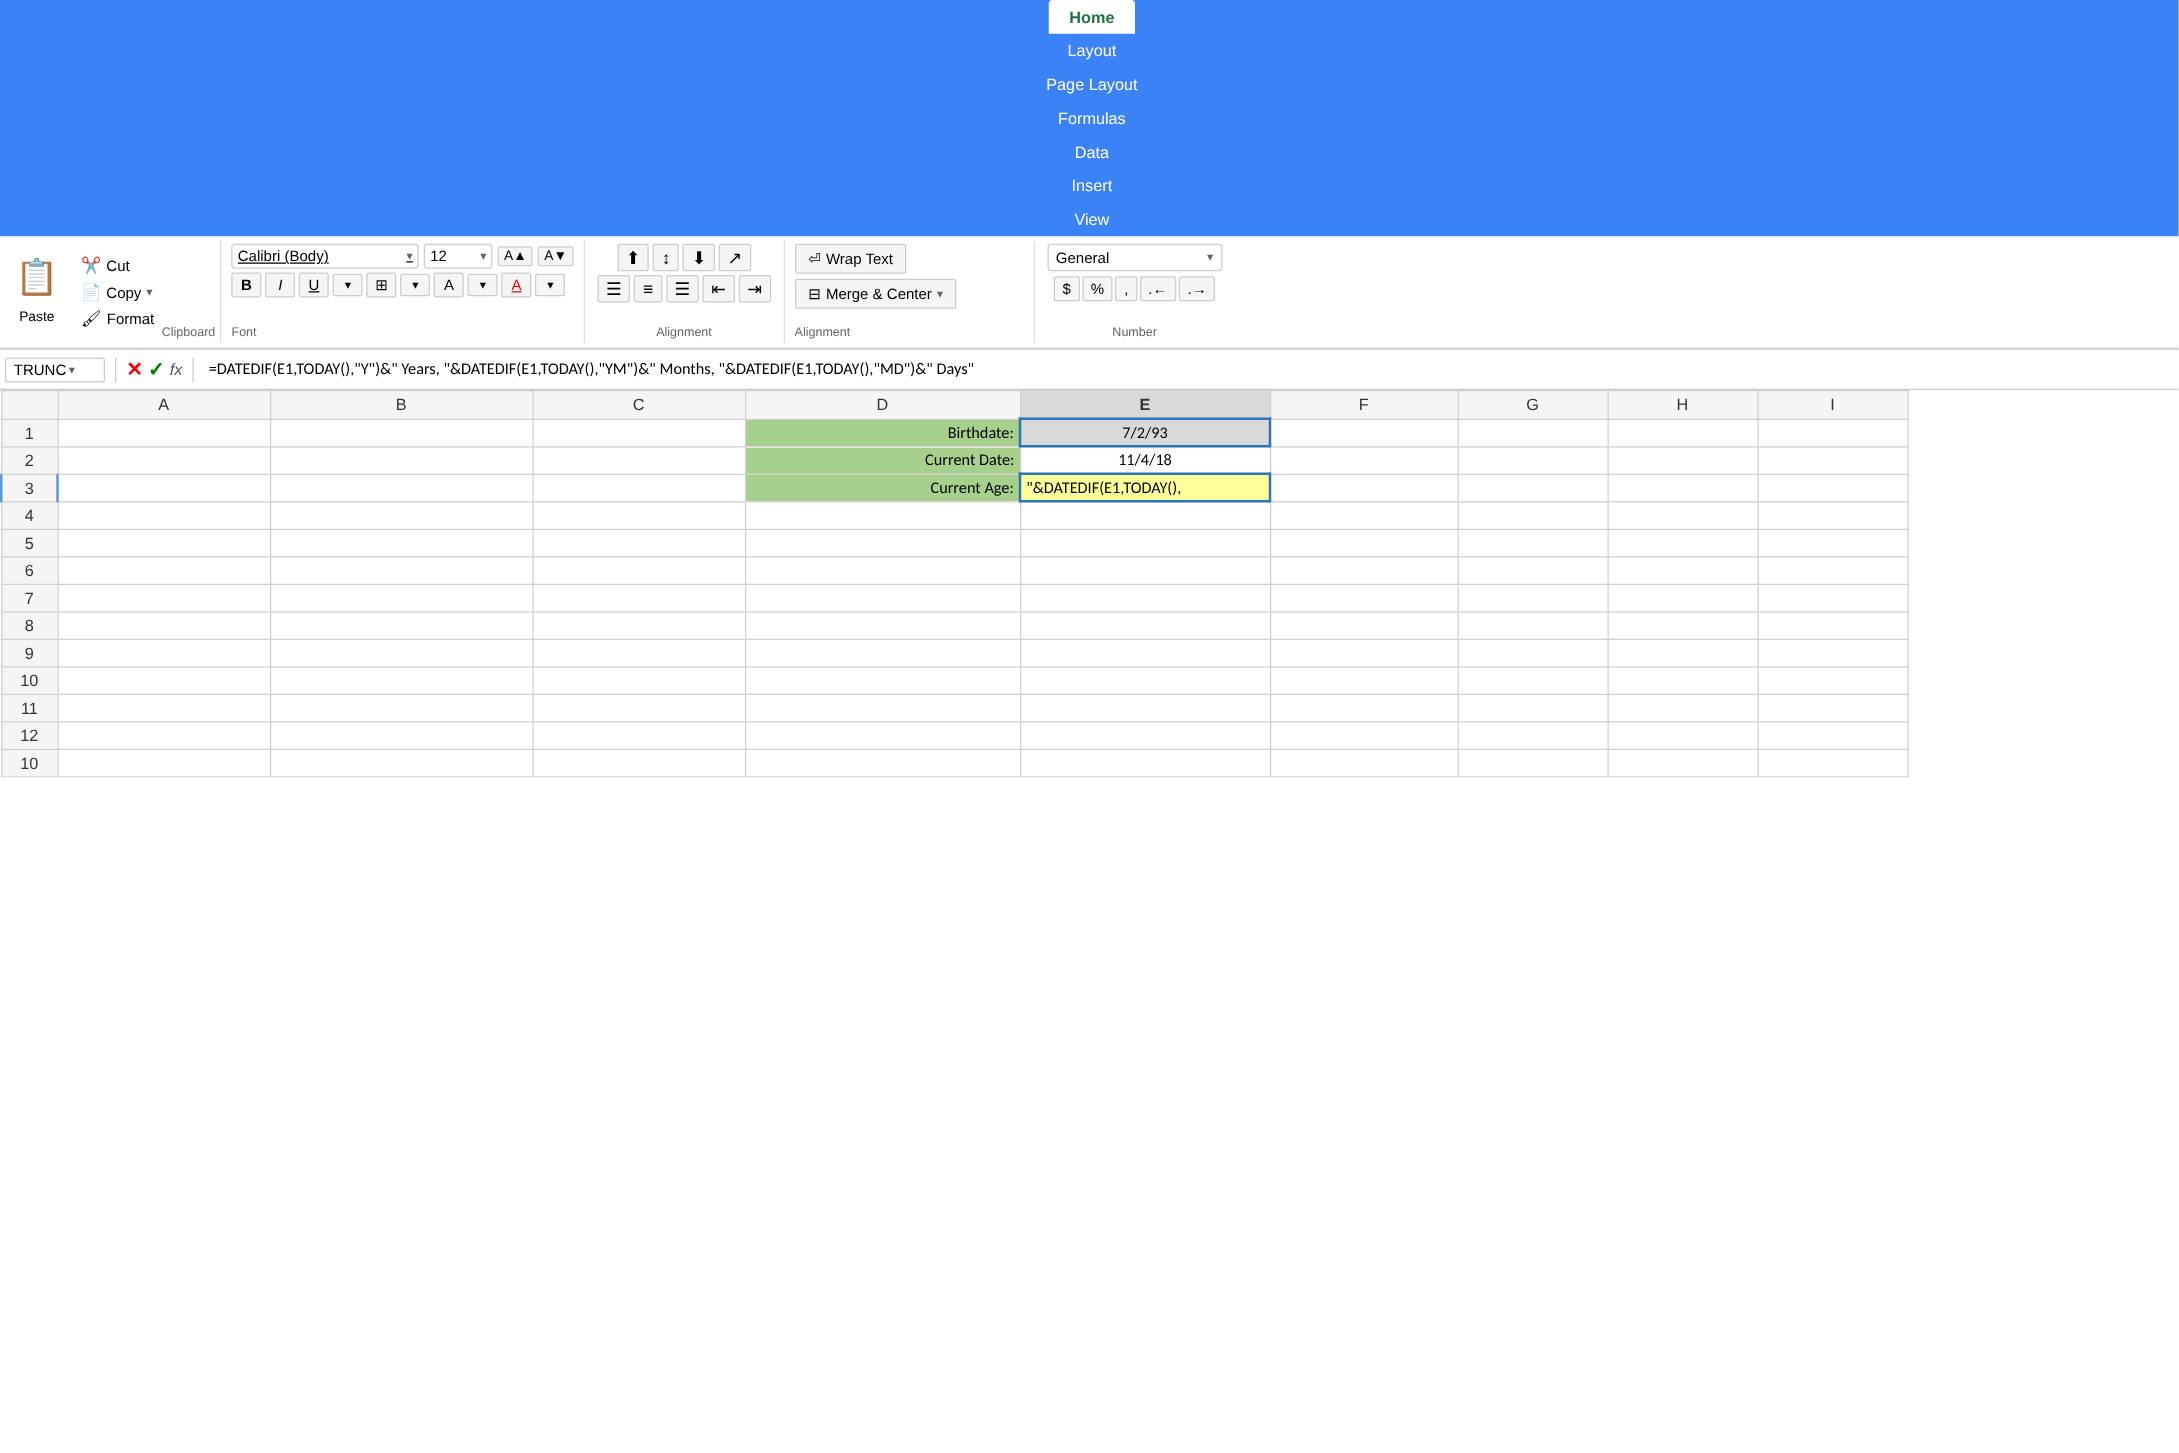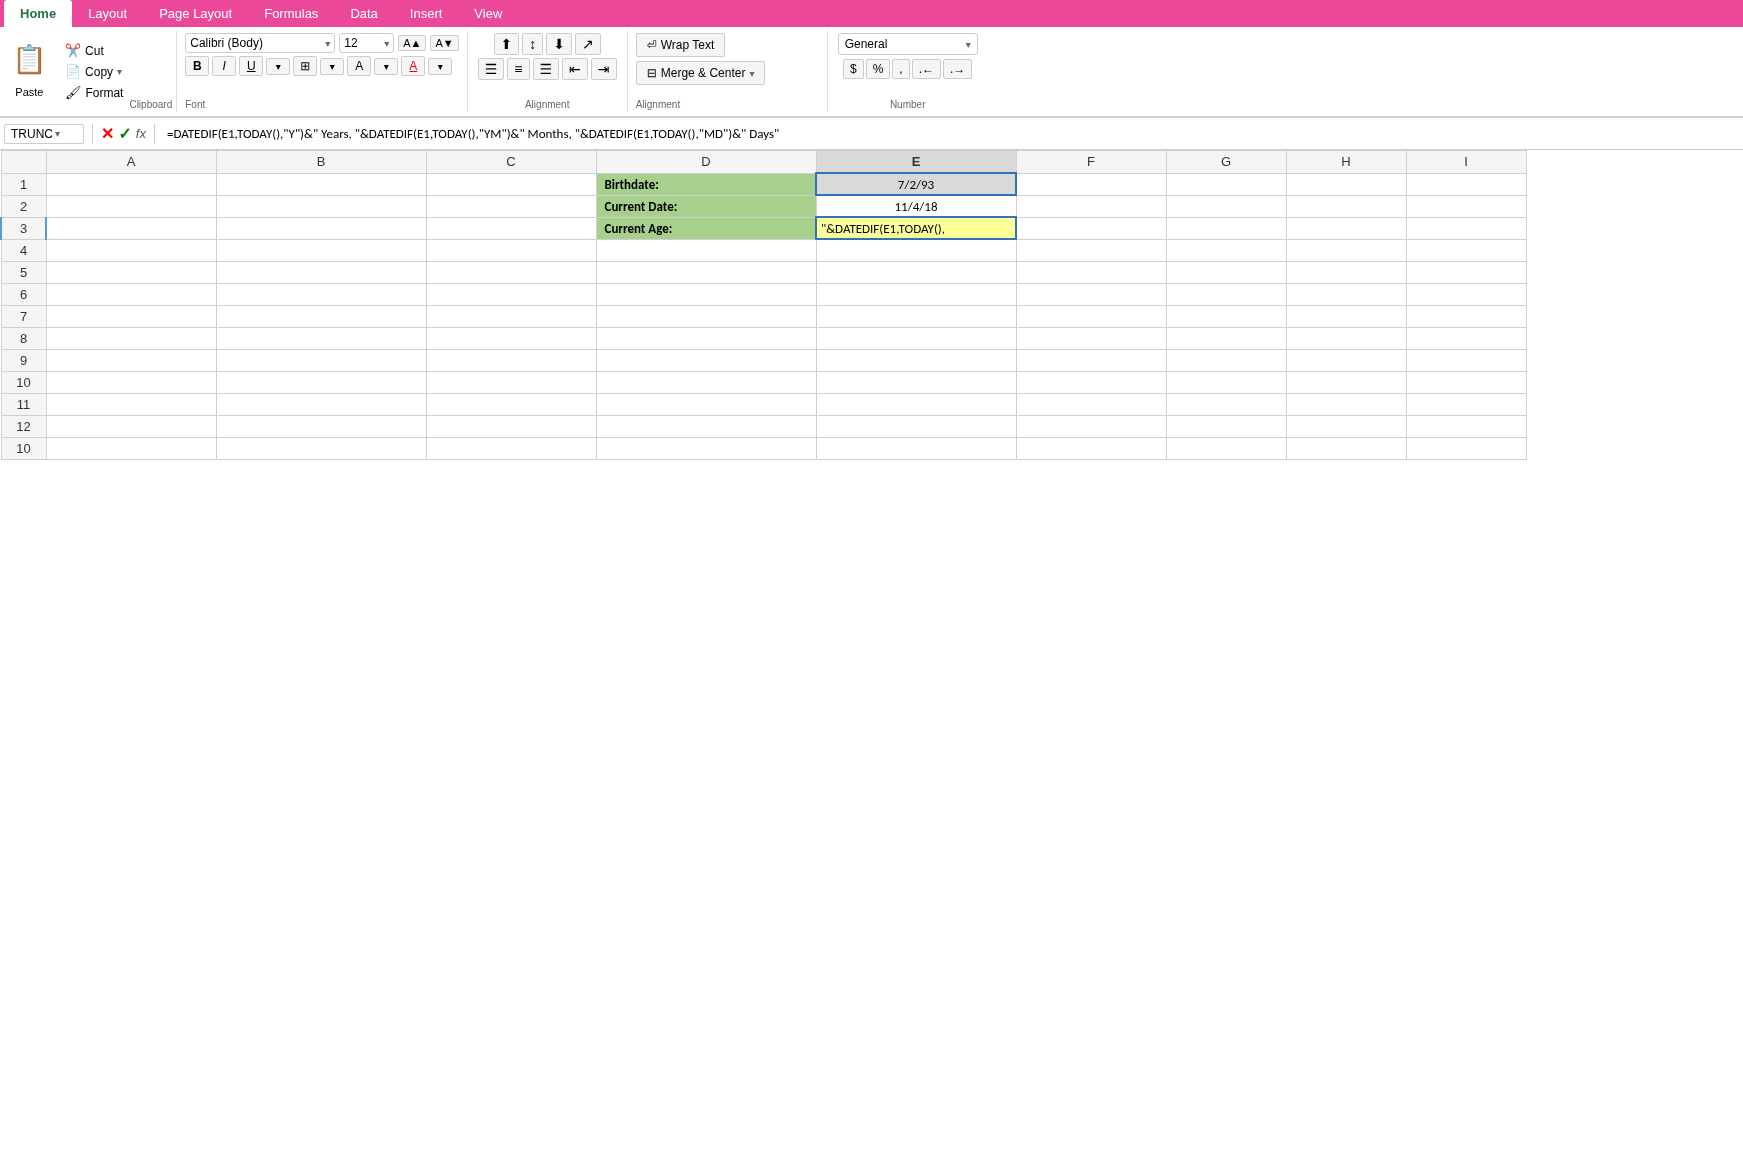--- a/index.html
+++ b/index.html
@@ -1,41 +1,41 @@
 <!DOCTYPE html>
 <html><head>
   <meta charset="utf-8">
   <style>
     * { box-sizing: border-box; margin: 0; padding: 0; }
     body { font-family: 'Segoe UI', Arial, sans-serif; font-size: 13px; background: #fff; overflow: hidden; }
 
     
     .ribbon { background: #fff; border-bottom: 1px solid #d0d0d0; }
-    .tabs-bar { background: #ec4899; display: flex; align-items: flex-start; padding-left: 4px; }
+    .tabs-bar { background: #3b82f6; display: flex; align-items: center; padding-left: 4px; flex-direction: column; }
     .tab { color: #fff; padding: 6px 16px; font-size: 13px; cursor: pointer; border-radius: 3px 3px 0 0; }
     .tab.active { background: #fff; color: #217346; font-weight: 600; }
 
     .ribbon-content { display: flex; align-items: stretch; padding: 4px 6px 4px 0; min-height: 90px; border-bottom: 1px solid #d0d0d0; }
     .ribbon-group { display: flex; flex-direction: column; align-items: center; justify-content: flex-start; padding: 2px 8px; border-right: 1px solid #ddd; }
     .ribbon-group:last-child { border-right: none; }
     .ribbon-group-label { font-size: 10px; color: #666; margin-top: auto; padding-top: 4px; }
 
     
     .clipboard-group { flex-direction: row; align-items: stretch; padding: 2px 4px; }
     .paste-btn { display: flex; flex-direction: column; align-items: center; justify-content: center; padding: 4px 8px; cursor: pointer; border-radius: 3px; min-width: 50px; }
     .paste-icon { font-size: 28px; line-height: 1; }
     .paste-label { font-size: 11px; margin-top: 12px; }
     .clipboard-side { display: flex; flex-direction: column; justify-content: center; gap: 2px; padding-left: 4px; }
     .clip-item { display: flex; align-items: center; gap: 4px; padding: 2px 6px; cursor: pointer; border-radius: 2px; font-size: 12px; }
     .clip-icon { font-size: 13px; }
 
     
     .font-group { min-width: 220px; align-items: flex-start; }
     .font-row { display: flex; align-items: center; gap: 4px; width: 100%; margin-bottom: 3px; }
-    .font-select { border: 1px solid #ccc; border-radius: 3px; padding: 2px 4px; font-size: 12px; width: 150px; display: flex; align-items: center; justify-content: space-between; cursor: pointer; background: #fff; }
+    .font-select { border: 1px solid #ccc; border-radius: 3px; padding: 2px 4px; font-size: 12px; width: 150px; display: flex; align-items: center; justify-content: space-between; cursor: pointer; background: #fff; text-decoration: underline; }
     .font-size-select { border: 1px solid #ccc; border-radius: 3px; padding: 2px 4px; font-size: 12px; width: 55px; display: flex; align-items: center; justify-content: space-between; cursor: pointer; background: #fff; }
     .size-btn { border: 1px solid #ccc; background: #f5f5f5; border-radius: 2px; padding: 1px 4px; cursor: pointer; font-size: 11px; }
     .font-style-row { display: flex; align-items: center; gap: 3px; }
     .fmt-btn { border: 1px solid #ccc; background: #f5f5f5; border-radius: 2px; padding: 2px 6px; cursor: pointer; font-size: 12px; min-width: 24px; text-align: center; }
 
     
     .align-group { min-width: 160px; }
     .align-row { display: flex; gap: 3px; margin-bottom: 3px; }
     .align-btn { border: 1px solid #ccc; background: #f5f5f5; border-radius: 2px; padding: 2px 6px; cursor: pointer; font-size: 14px; }
 
@@ -62,21 +62,21 @@
     .formula-input { flex: 1; border: none; font-size: 13px; padding: 2px 4px; outline: none; font-family: Calibri, Arial, sans-serif; }
 
     
     .spreadsheet { display: flex; flex-direction: column; flex: 1; overflow: hidden; }
     .sheet-table-wrapper { overflow: auto; flex: 1; }
     .sheet-table { border-collapse: collapse; table-layout: fixed; }
     .sheet-table th, .sheet-table td { border: 1px solid #d0d0d0; font-size: 13px; }
     .col-header { background: #f5f5f5; color: #333; text-align: center; font-weight: normal; font-size: 12px; padding: 3px 0; user-select: none; }
     .row-header { background: #f5f5f5; color: #333; text-align: center; font-weight: normal; font-size: 12px; padding: 3px 6px; width: 45px; user-select: none; }
     .cell { padding: 2px 4px; white-space: nowrap; overflow: hidden; height: 22px; font-size: 13px; font-family: Calibri, Arial, sans-serif; }
-    .cell-d-label { background: #a8d08d; font-weight: bold; text-align: left; padding-left: 8px; }
+    .cell-d-label { background: #a8d08d; font-weight: normal; text-align: right; padding-left: 8px; }
     .cell-e-value { text-align: center; }
     .cell-e1 { background: #d9d9d9; border: 2px solid #2e75b6 !important; }
     .cell-e3 { background: #ffff99; border: 2px solid #2e75b6 !important; font-size: 12px; }
     .corner-header { background: #f5f5f5; border: 1px solid #d0d0d0; width: 45px; }
 
     
     .row3-left { border-left: 2px solid #5b9bd5 !important; }
   </style>
 </head>
 <body>

